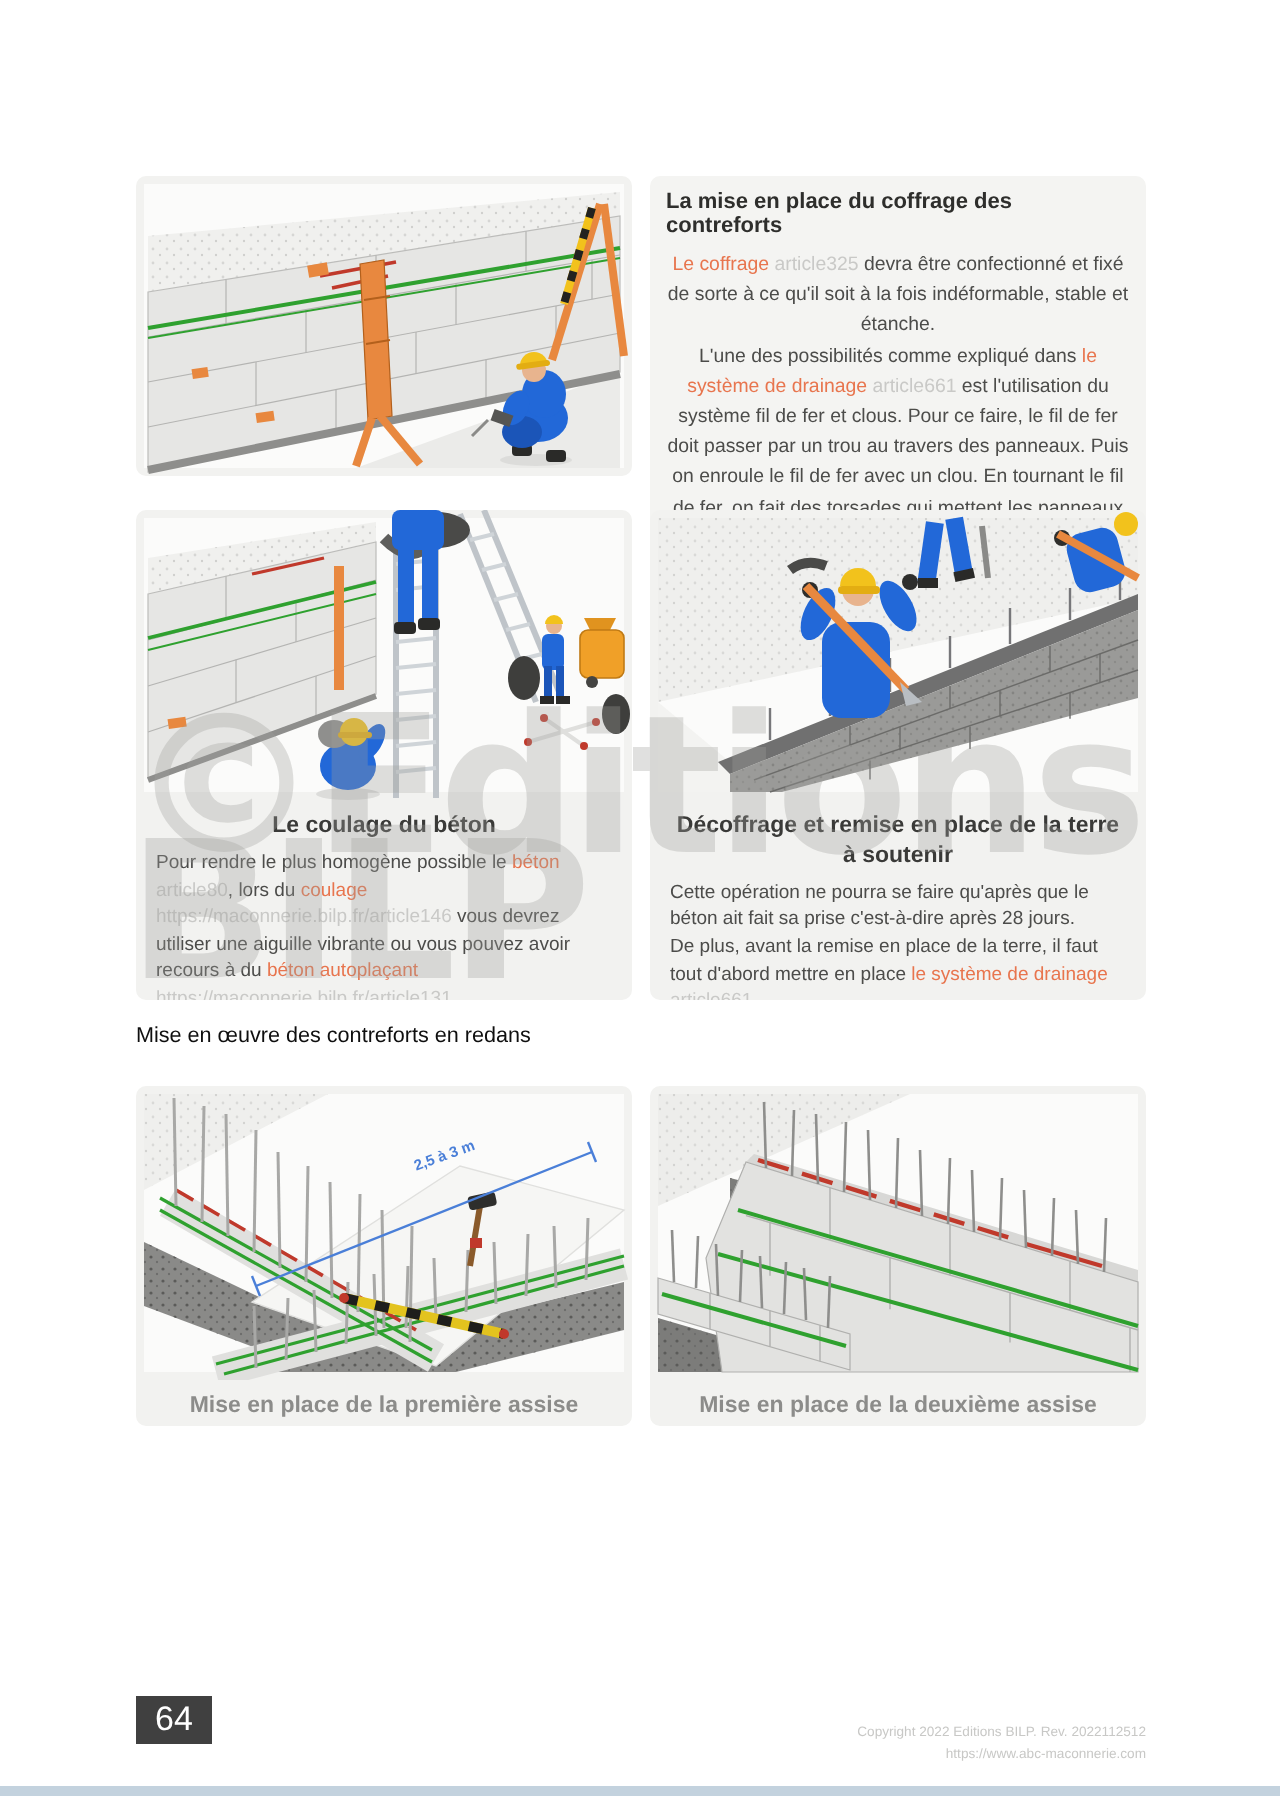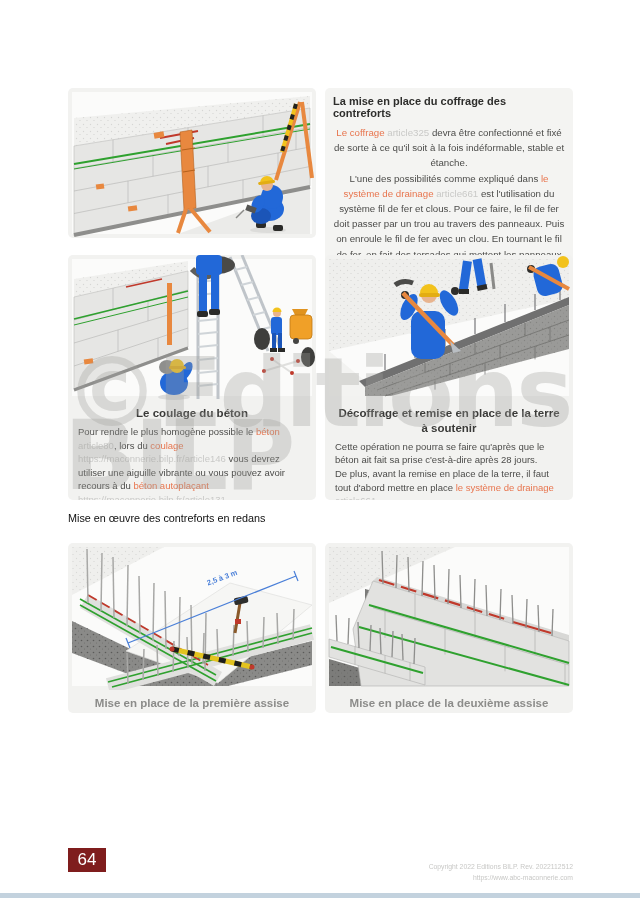--- a/index.html
+++ b/index.html
@@ -25,21 +25,21 @@
   .caption-gray{font-size:11.5px;font-weight:bold;color:#8c8c8a;text-align:center;margin:7px 10px 0 10px;}
   .redans-heading{position:absolute;left:68px;top:512px;font-size:10.8px;font-weight:normal;color:#0f0f0f;}
 
   
   .watermark{position:absolute;z-index:6;pointer-events:none;font-family:"DejaVu Sans",sans-serif;
     font-weight:bold;color:rgba(158,158,154,0.32);line-height:1;letter-spacing:-3px;}
   .wm1{left:64px;top:345px;font-size:96px;}
   .wm2{left:64px;top:408px;font-size:96px;}
 
   
-  .footer-pagenum{position:absolute;left:68px;top:848px;width:38px;height:24px;background:#7f1d1d;color:#fff;
+  .footer-pagenum{position:absolute;left:68px;top:848px;width:38px;height:24px;background:#404040;color:#fff;
     font-size:17px;display:flex;align-items:center;justify-content:center;}
   .footer-copy{position:absolute;right:67px;top:862px;font-size:6.8px;color:#c8c8c6;text-align:right;line-height:1.6;}
   .bottom-strip{position:absolute;left:0;right:0;bottom:0;height:5px;background:#c3d2de;}
 </style>
 </head>
 <body>
 
 <div class="page">
 
 

